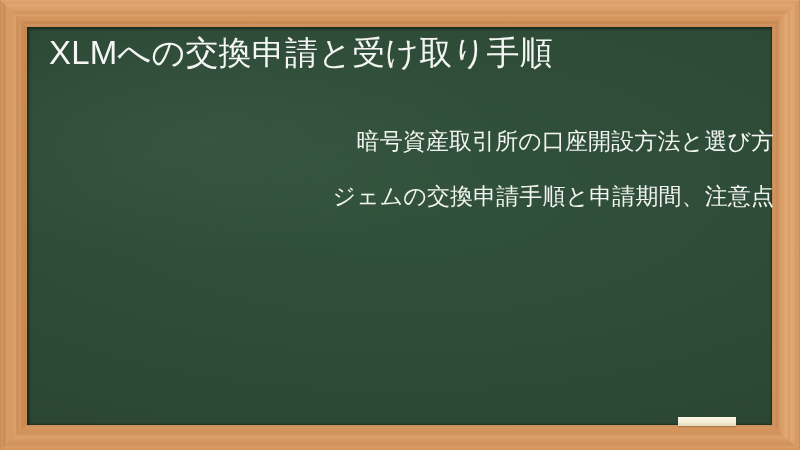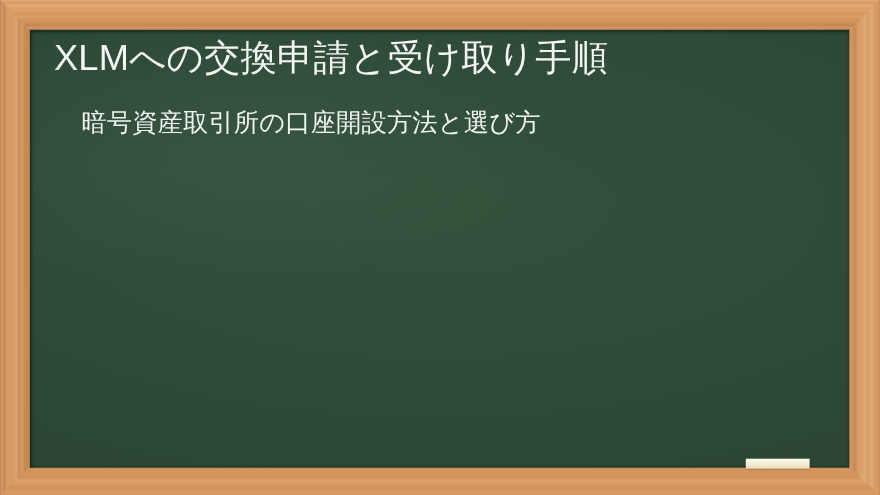--- a/index.html
+++ b/index.html
@@ -134,25 +134,26 @@
     width: 720px;
     font-size: 33px;
     line-height: 44px;
     color: #f4f6f3;
     letter-spacing: 0.2px;
     white-space: nowrap;
   }
   .body-list {
     position: absolute;
     left: 31px;
-    top: 66px;
+    top: 96px;
     width: 700px;
     margin: 0;
     padding: 0;
     list-style: none;
+    text-align: right;
   }
   .body-item {
     font-size: 23px;
     line-height: 36px;
     color: #f1f4f0;
     margin: 0 0 19px 0;
     letter-spacing: 0.1px;
   }
   .body-item:last-child { margin-bottom: 0; }
 
@@ -180,19 +181,20 @@
   </div>
 
   <div class="board">
     <div class="board-sheen"></div>
 
     <div class="board-content">
       <div class="title">XLMへの交換申請と受け取り手順</div>
 
       <ul class="body-list">
         <li class="body-item">暗号資産取引所の口座開設方法と選び方</li>
+        <li class="body-item">ジェムの交換申請手順と申請期間、注意点</li>
       </ul>
     </div>
 
     <div class="chalk"></div>
   </div>
 
 </div>
 
 </body></html>

